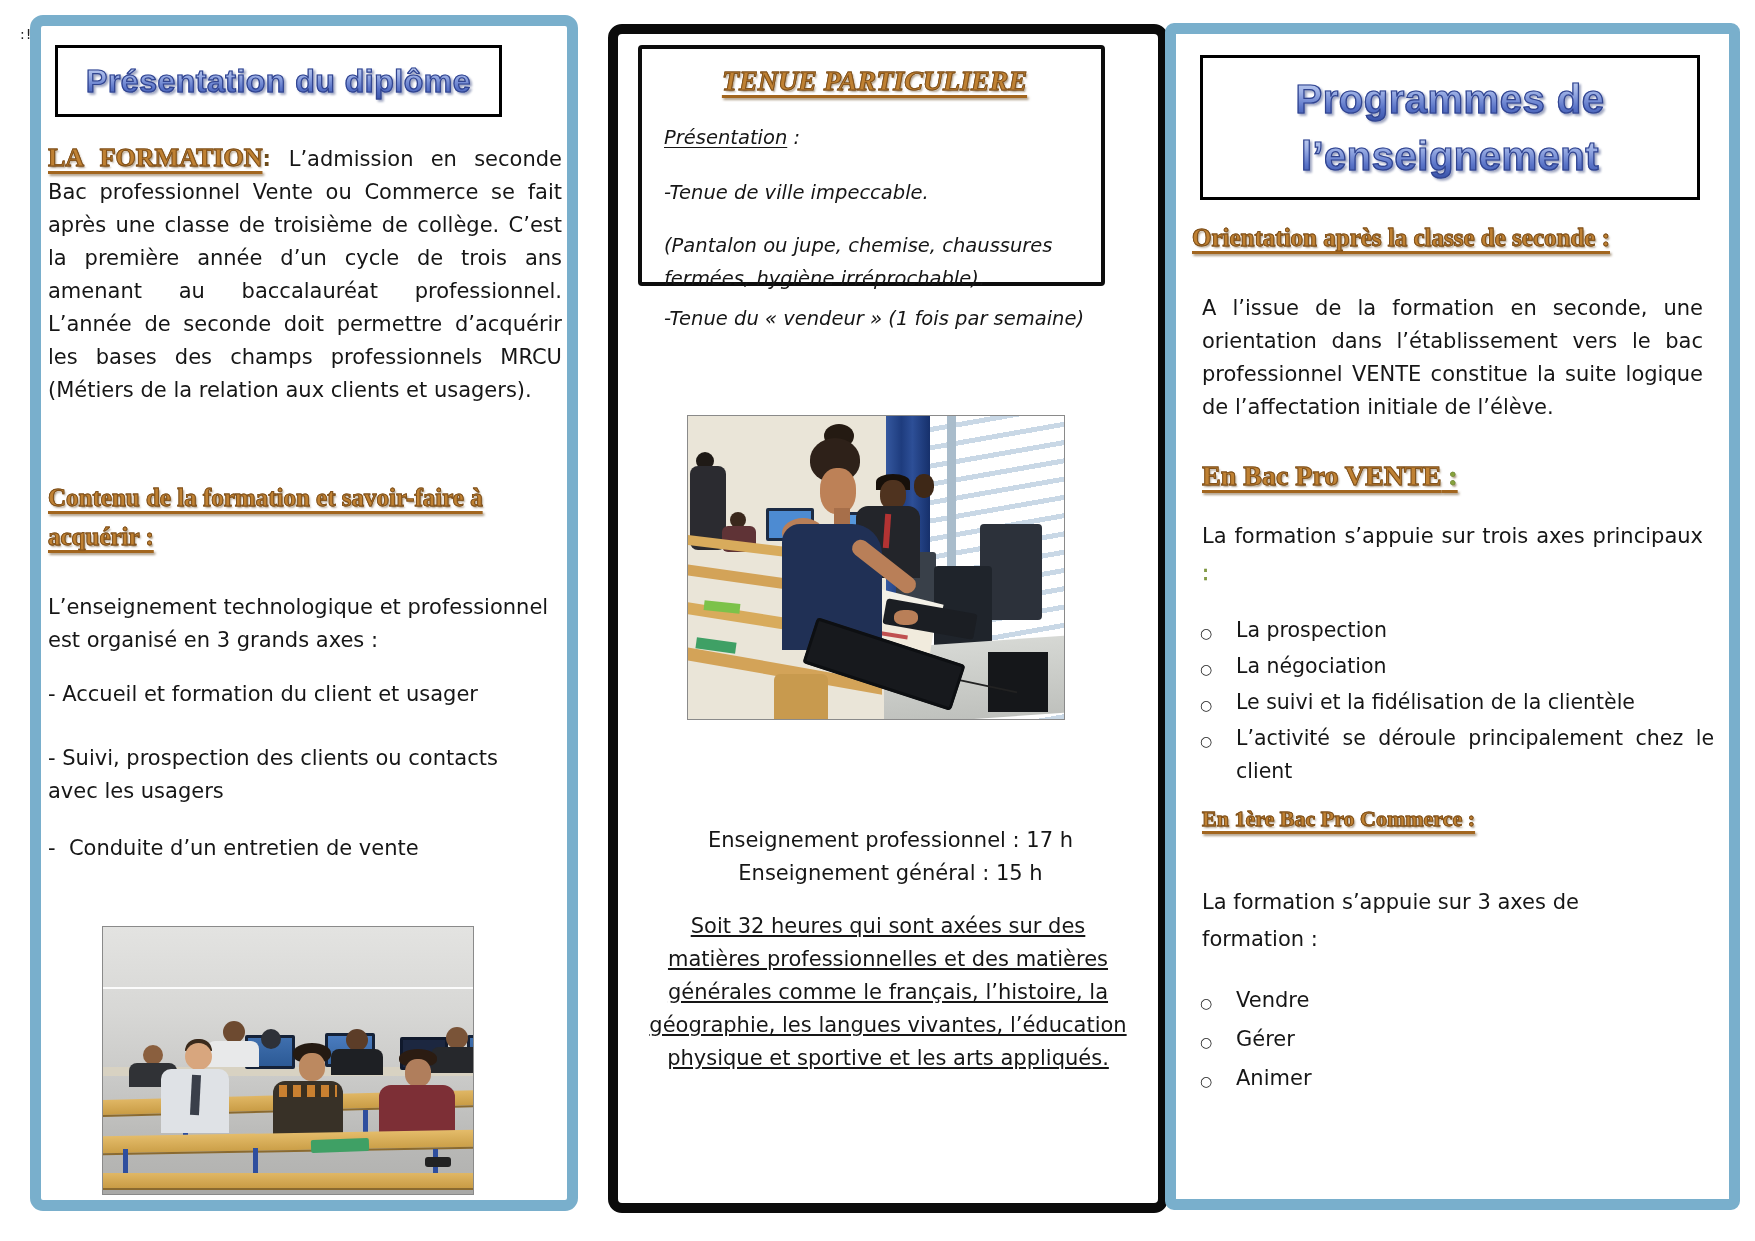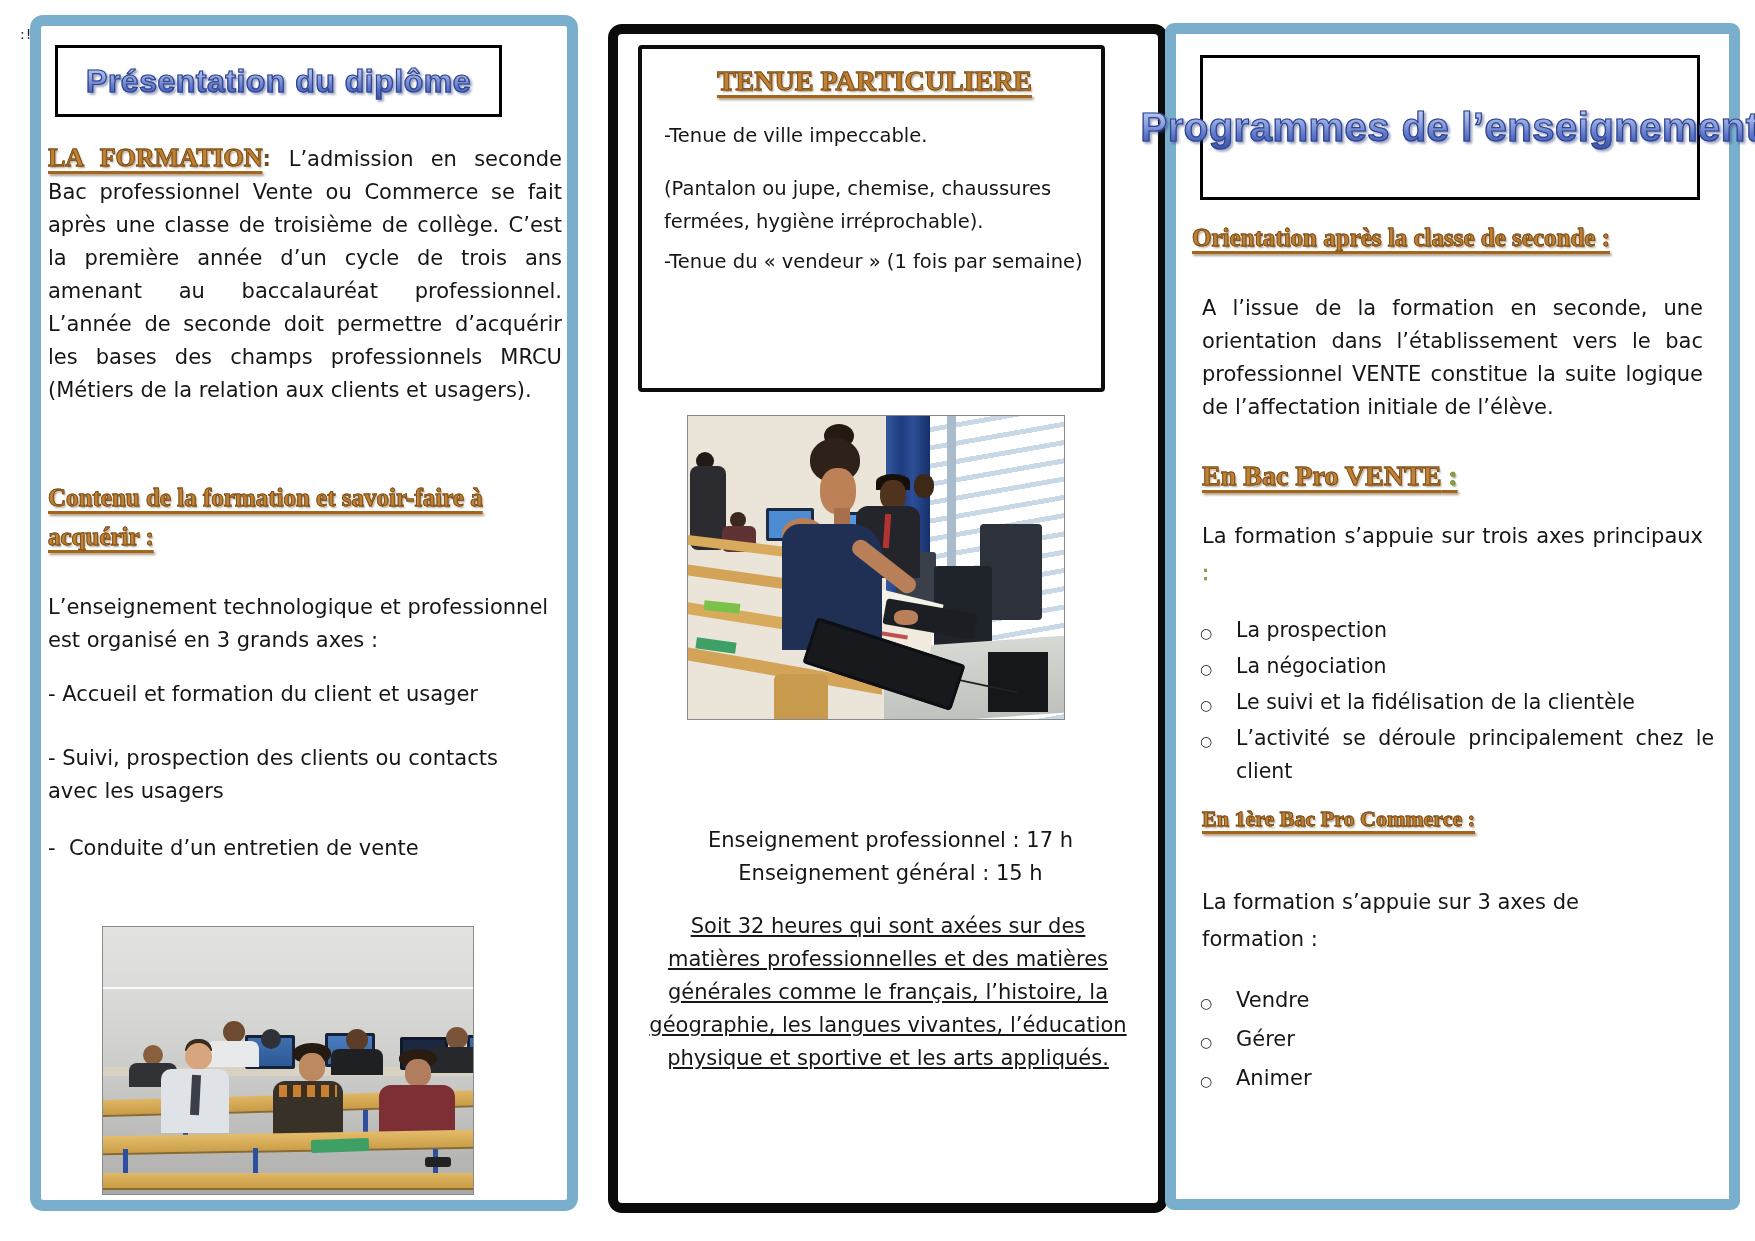--- a/index.html
+++ b/index.html
@@ -99,22 +99,23 @@
       <div class="s" style="left:20px;top:222px;width:5px;height:26px;background:#2e4e9e;"></div>
       <div class="s" style="left:150px;top:221px;width:5px;height:26px;background:#2e4e9e;"></div>
       <div class="s" style="left:330px;top:222px;width:5px;height:26px;background:#2e4e9e;"></div>
       <div class="s" style="left:208px;top:212px;width:58px;height:13px;background:#3fa065;border-radius:2px;transform:rotate(-2deg);"></div>
       <div class="s" style="left:322px;top:230px;width:26px;height:10px;background:#222;border-radius:3px;"></div>
       <div class="s" style="left:-8px;top:246px;width:390px;height:15px;background:linear-gradient(#e0b765,#c99c45);border-bottom:2px solid #8a6a30;"></div>
     </div>
   </section>
 
   <section class="panel" id="panel-middle">
-    <div class="abs" style="left:20px;top:11px;width:467px;height:347px;border:4px solid #0D0D0D;border-radius:4px;box-sizing:border-box;padding:10px 16px 0 22px;background:#fff;">
+    <div class="abs" style="left:20px;top:11px;width:467px;height:241px;border:4px solid #0D0D0D;border-radius:4px;box-sizing:border-box;padding:10px 16px 0 22px;background:#fff;font-style:italic;">
       <h2 class="orange-wordart center" style="font-size:28px;margin-top:6px;">TENUE PARTICULIERE</h2>
+      <p class="hand" style="font-size:19.5px;margin-top:24px;"><span class="u">Présentation</span><span> :</span></p>
       <p class="hand" style="font-size:19.5px;margin-top:22px;">-Tenue de ville impeccable.</p>
       <p class="hand" style="font-size:19.5px;margin-top:20px;">(Pantalon ou jupe, chemise, chaussures fermées, hygiène irréprochable).</p>
       <p class="hand" style="font-size:19.5px;margin-top:7px;">-Tenue du « vendeur » (1 fois par semaine)</p>
     </div>
 
     <div class="photo photo-computer" style="left:69px;top:381px;width:376px;height:303px;">
       <div class="s" style="right:0;top:0;width:146px;height:100%;background:repeating-linear-gradient(170deg,#ffffff 0 13px,#c9d8e6 13px 18px);"></div>
       <div class="s" style="right:108px;top:0;width:9px;height:100%;background:#a9bccb;"></div>
       <div class="s" style="left:198px;top:0;width:44px;height:232px;background:linear-gradient(90deg,#35589f,#1e3c7e 35%,#2d4f97 60%,#16306b);border-radius:0 0 8px 8px;"></div>
       <div class="s" style="left:8px;top:36px;width:18px;height:18px;background:#1f1a16;border-radius:50%;"></div>
@@ -159,21 +160,21 @@
 
     <div class="abs hand center" style="left:0;top:790px;width:545px;">
       <div>Enseignement professionnel : 17 h</div>
       <div>Enseignement général : 15 h</div>
     </div>
 
     <p class="abs hand center" style="left:30px;top:876px;width:480px;text-decoration:underline;">Soit 32 heures qui sont axées sur des matières professionnelles et des matières générales comme le français, l’histoire, la géographie, les langues vivantes, l’éducation physique et sportive et les arts appliqués.</p>
   </section>
 
   <section class="panel" id="panel-right">
-    <div class="abs titlebox" style="left:24px;top:21px;width:494px;height:139px;flex-direction:row;gap:12px;">
+    <div class="abs titlebox" style="left:24px;top:21px;width:494px;height:139px;flex-direction:column;gap:12px;">
       <div class="blue-wordart" style="font-size:40px;">Programmes de</div>
       <div class="blue-wordart" style="font-size:40px;">l’enseignement</div>
     </div>
 
     <h3 class="abs orange-wordart" style="left:16px;top:190px;width:530px;font-size:25px;">Orientation après la classe de seconde :</h3>
 
     <p class="abs hand just" style="left:26px;top:258px;width:501px;">A l’issue de la formation en seconde, une orientation dans l’établissement vers le bac professionnel VENTE constitue la suite logique de l’affectation initiale de l’élève.</p>
 
     <h3 class="abs orange-wordart" style="left:26px;top:426px;font-size:28px;"><span>En Bac Pro VENTE</span><span class="green-colon"> :</span></h3>
 

